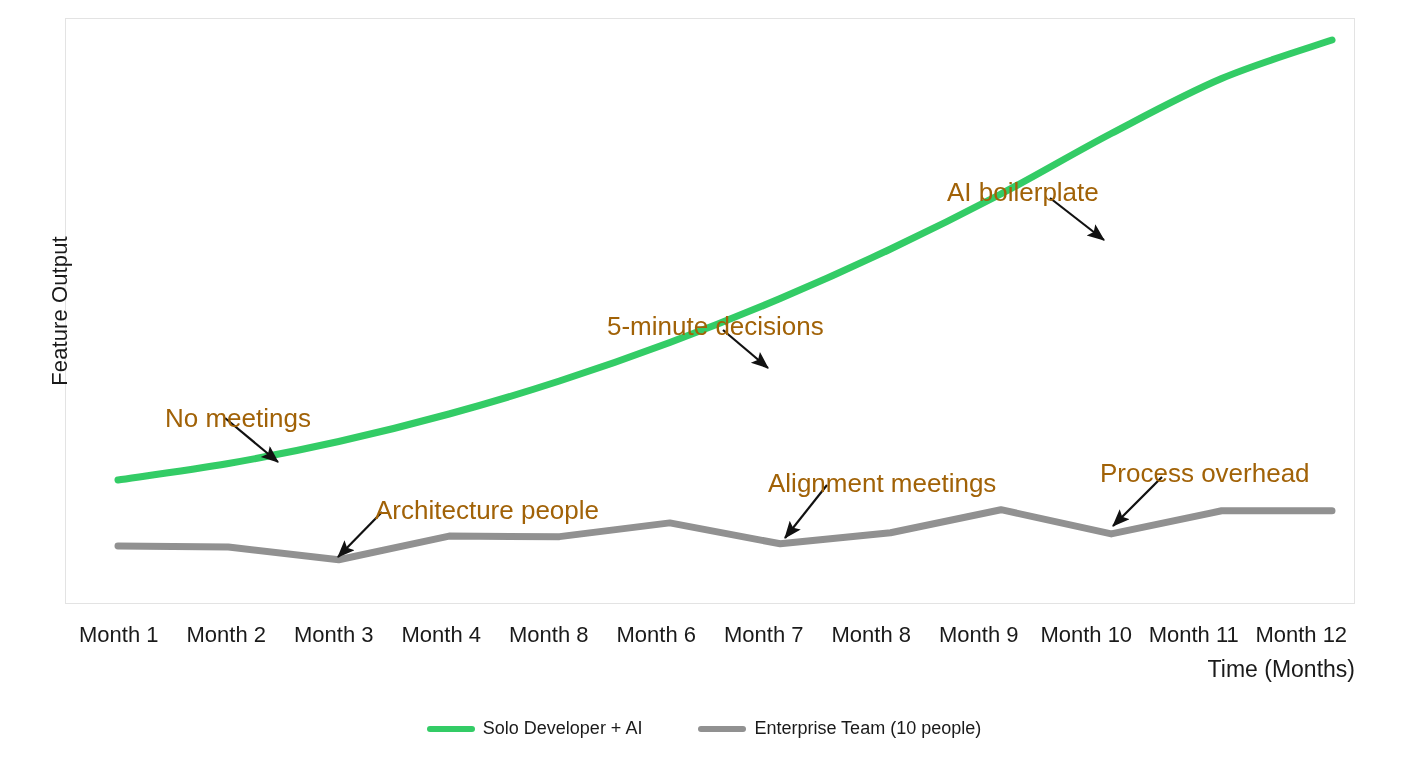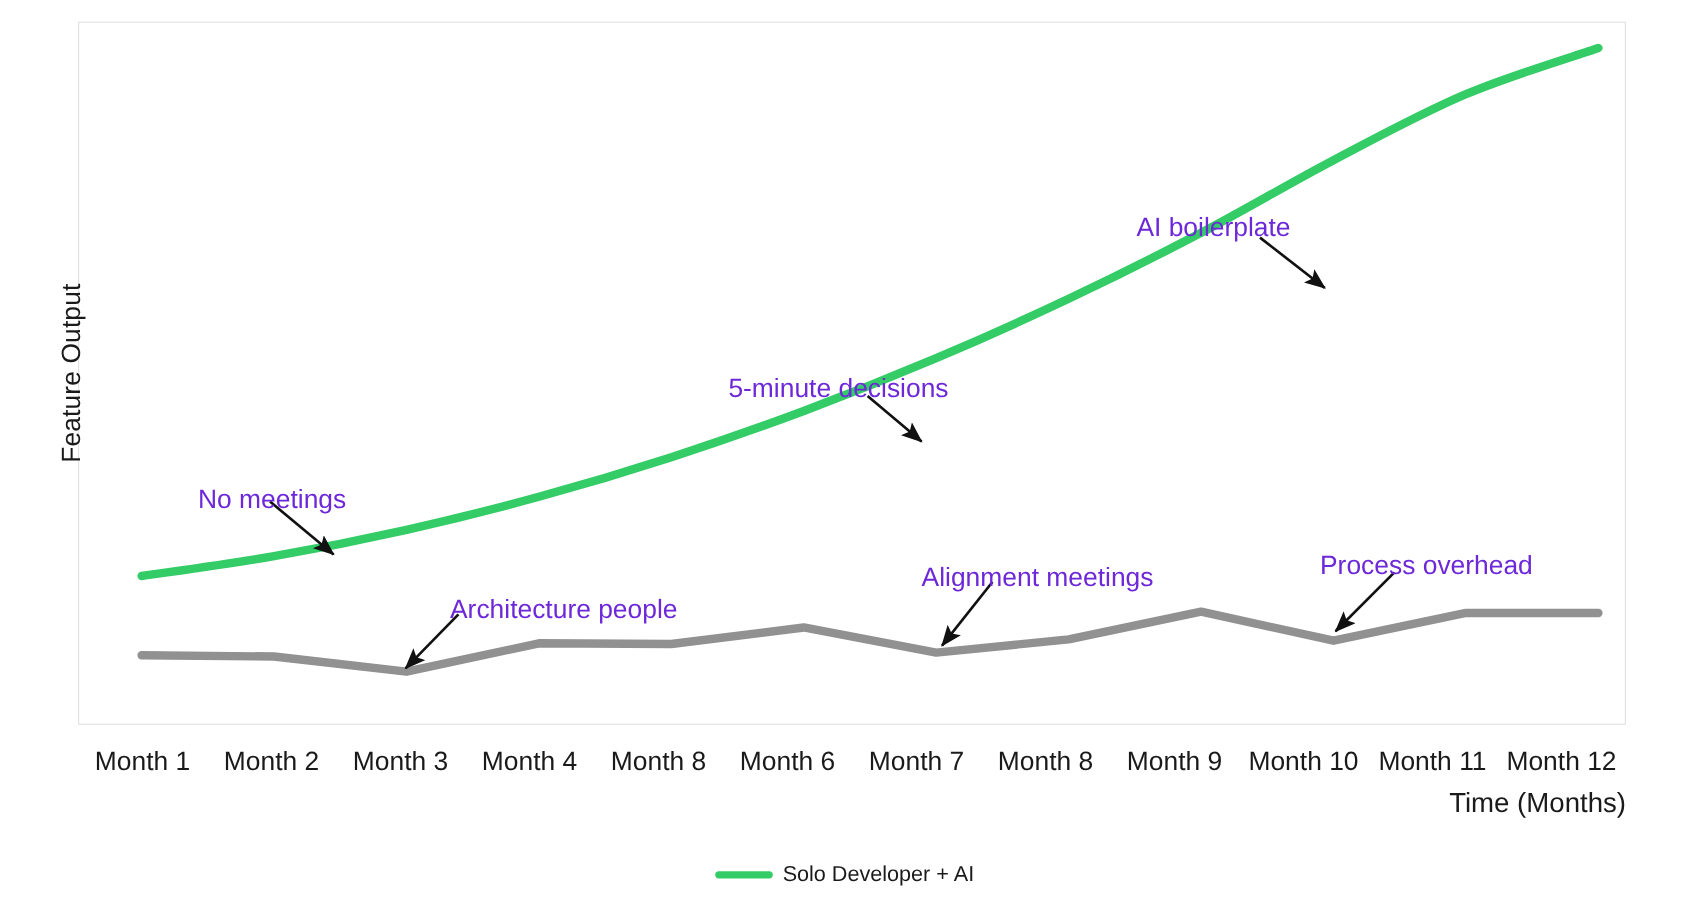--- a/index.html
+++ b/index.html
@@ -116,22 +116,22 @@
   }
   .legend-label {
     font-size: 18px;
     color: #1a1a1a;
     white-space: nowrap;
   }
 
   
   .annotation {
     position: absolute;
-    font-size: 22px;
-    color: #6d28d9;
+    font-size: 26px;
+    color: #a16207;
     white-space: nowrap;
   }
 </style>
 </head>
 <body>
 
 <div id="chart-root">
 
   <div class="plot-frame"></div>
 
@@ -186,15 +186,19 @@
       <div class="annotation" style="left: 748px; top: 468px; margin-left: 20px;">Alignment meetings</div>
       <div class="annotation" style="left: 947px; top: 177px;">AI boilerplate</div>
       <div class="annotation" style="left: 1100px; top: 458px;">Process overhead</div>
     </div>
 
   <div class="legend" id="legend">
       <div class="legend-item">
         <span class="legend-swatch" style="background: rgb(51, 204, 102);"></span>
         <span class="legend-label">Solo Developer + AI</span>
       </div>
+      <div class="legend-item">
+        <span class="legend-swatch" style="background: rgb(145, 145, 145);"></span>
+        <span class="legend-label">Enterprise Team (10 people)</span>
+      </div>
     </div>
 
 </div>
 
 </body></html>

